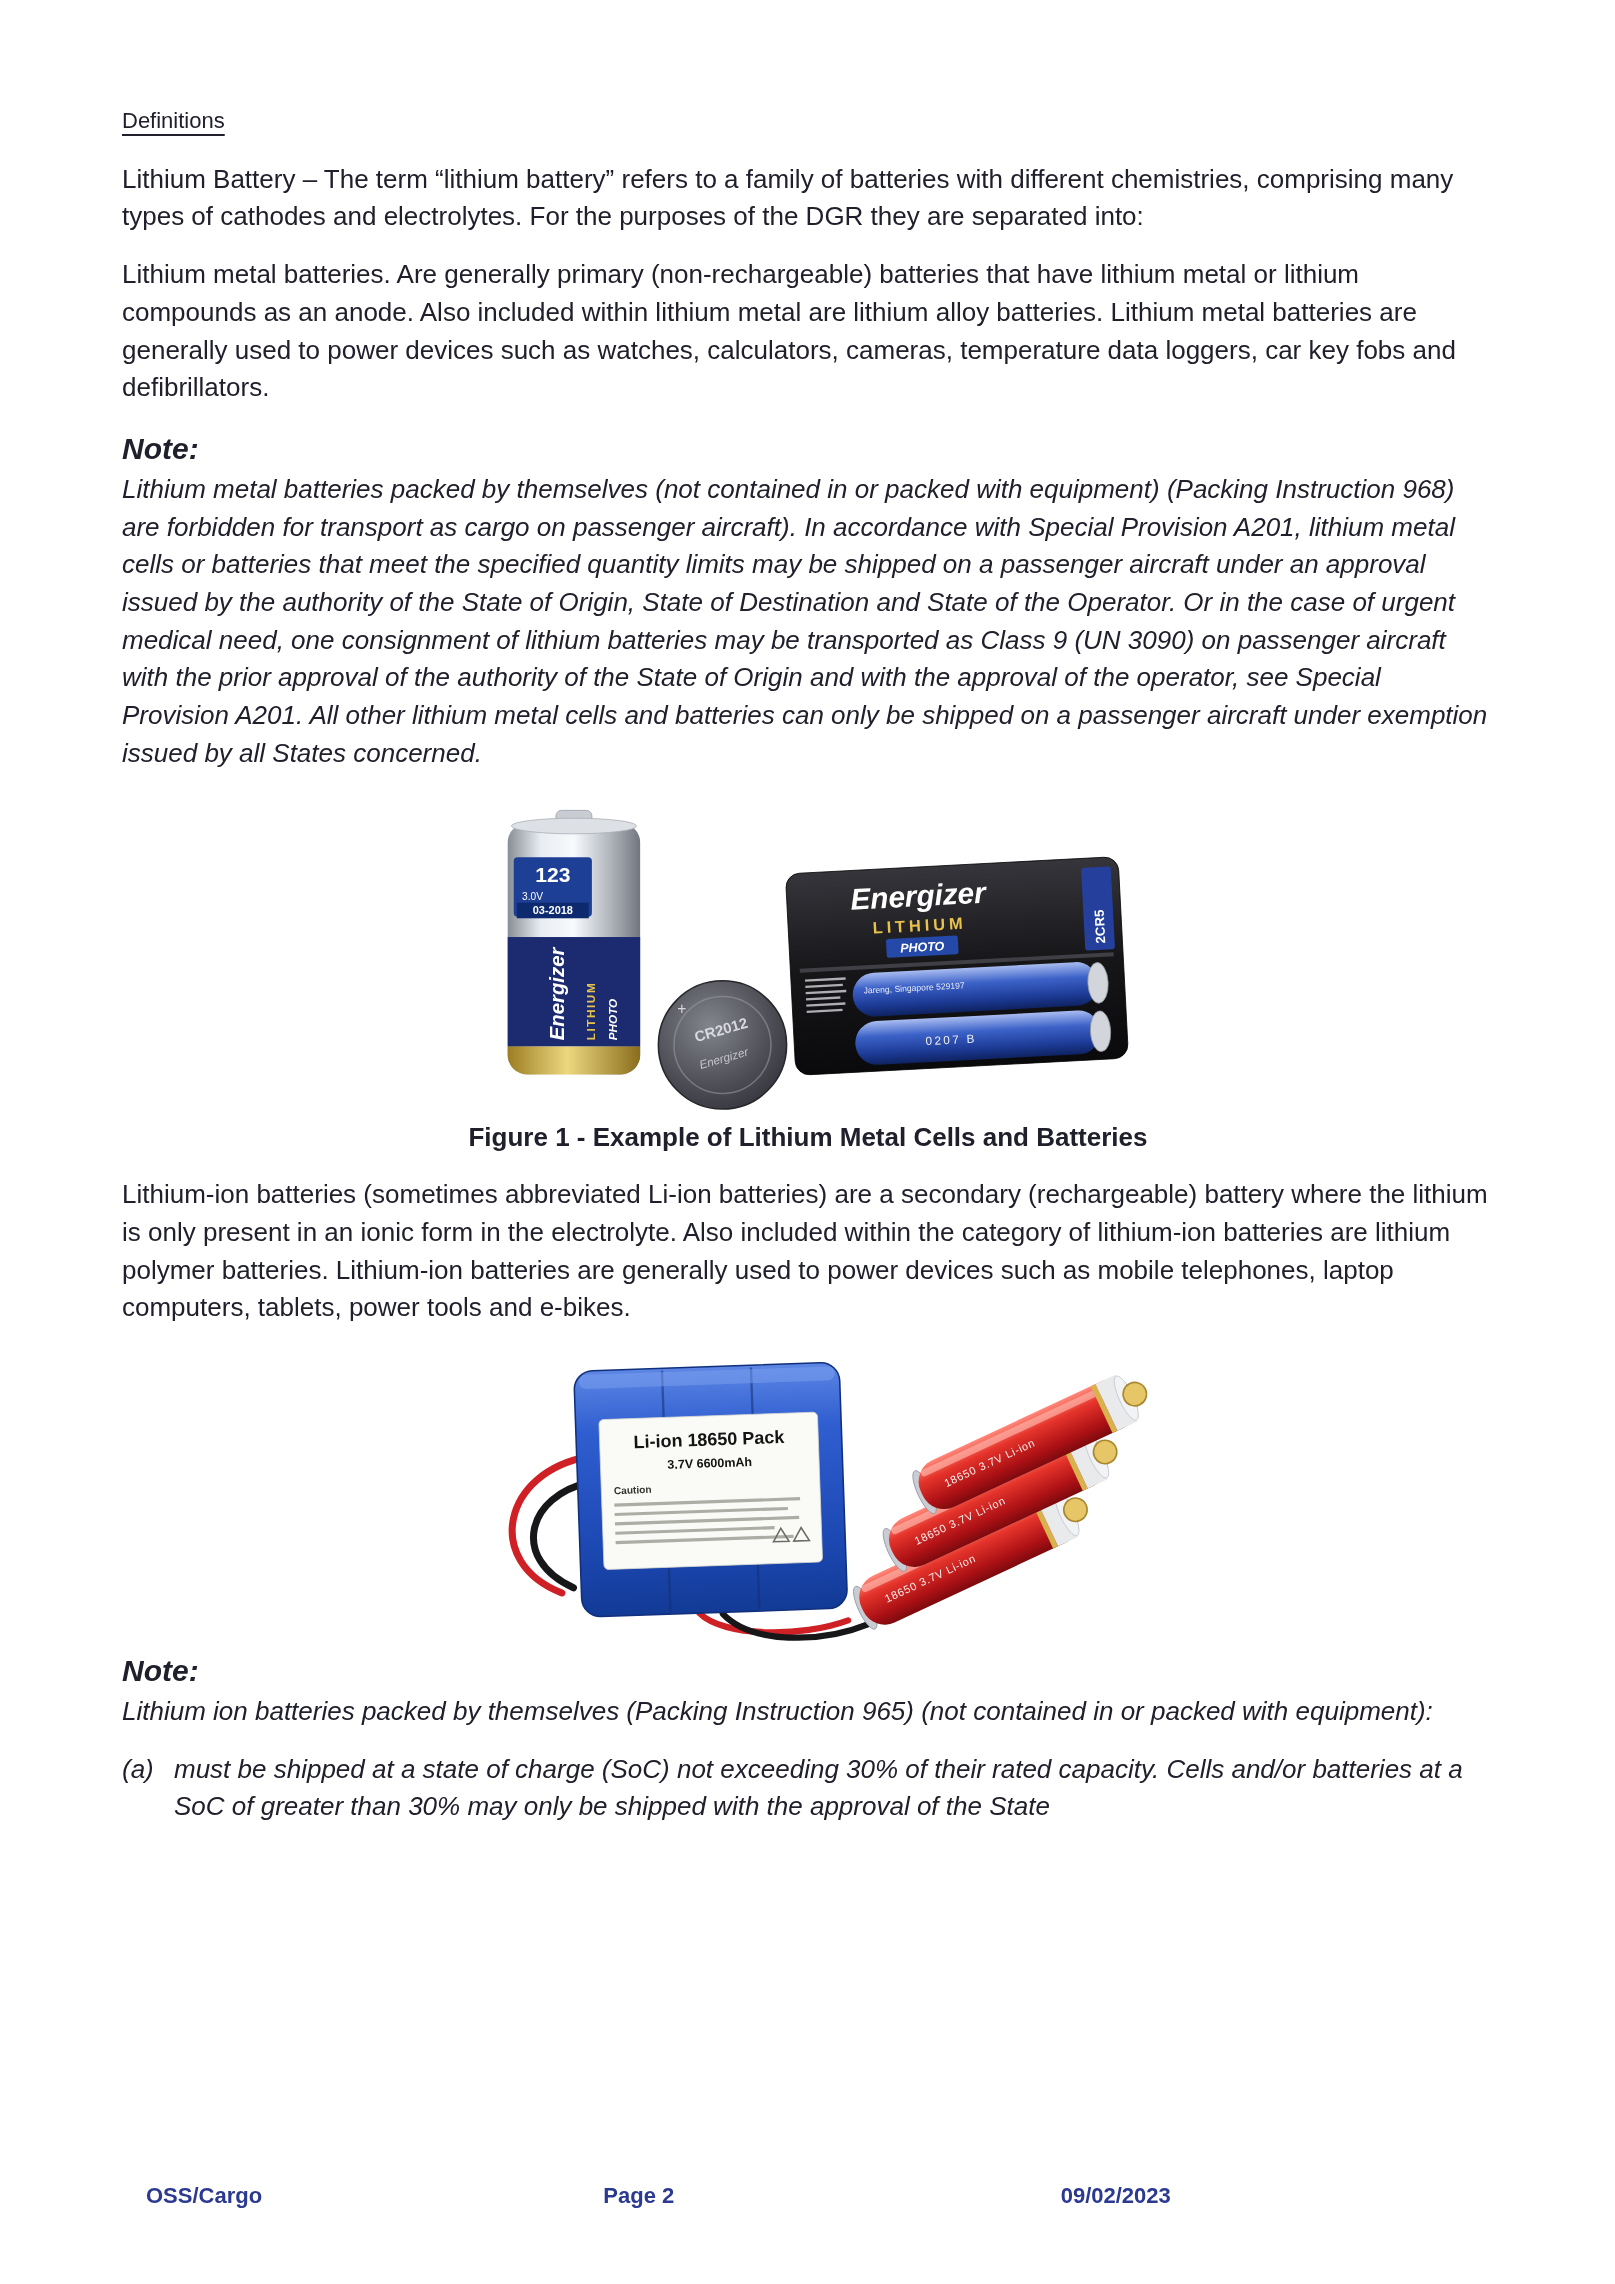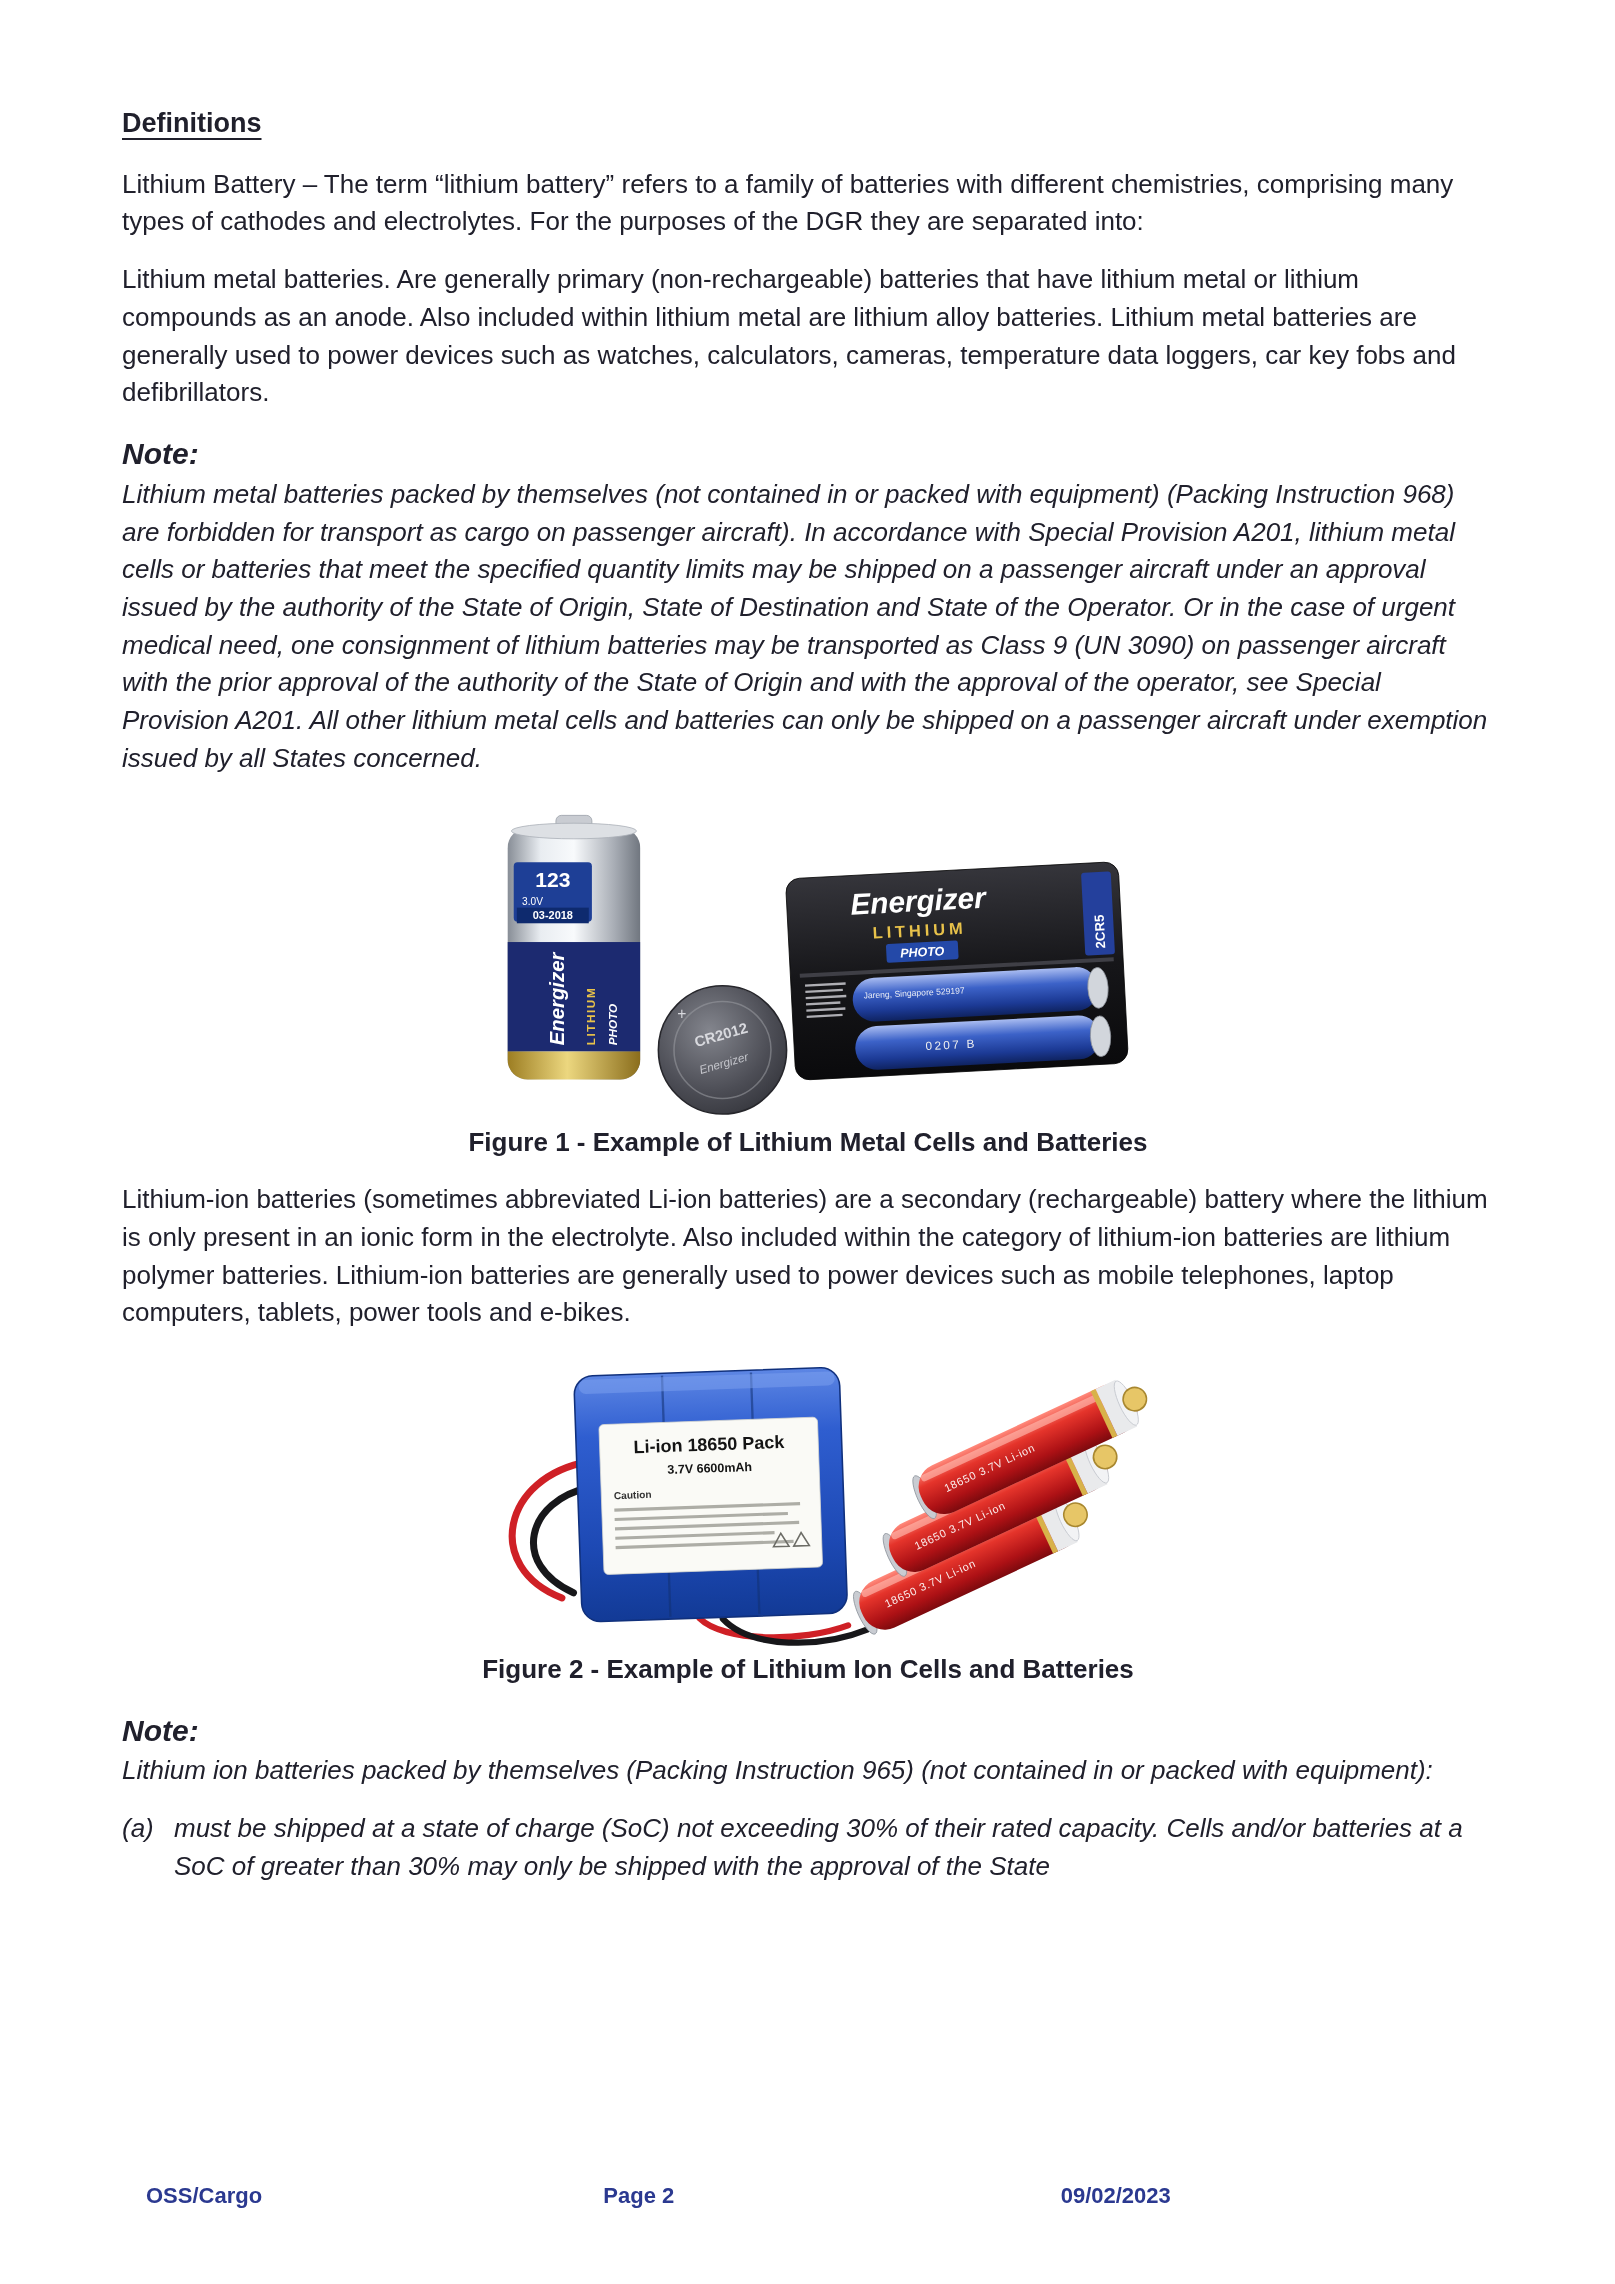--- a/index.html
+++ b/index.html
@@ -11,21 +11,21 @@
     color:#20202c;
     position:relative;
     overflow:hidden;
   }
   .page { padding:108px 122px 0 122px; }
   .doc-header {
     color:#2b3990; font-weight:bold; font-size:21px;
     margin-bottom:31px; letter-spacing:0.2px;
   }
   h1.definitions {
-    font-size:27px; font-weight:bold;
+    font-size:22px; font-weight:normal;
     text-decoration:underline; text-underline-offset:5.5px;
     margin-bottom:26.6px;
   }
   p.body { font-size:26px; line-height:1.45; margin-bottom:20.3px; }
   .lead { font-weight:normal; }
   .note-label { font-style:italic; font-weight:bold; font-size:30px; line-height:1.45; }
   .note-text { font-style:italic; font-size:26px; line-height:1.45; margin-bottom:32px; }
   .figure { display:flex; justify-content:center; margin:6.3px 0 4.7px 0; }
   .caption { text-align:center; font-weight:bold; font-size:26px; margin-bottom:23.4px; }
   .list-item { display:flex; font-style:italic; font-size:26px; line-height:1.45; margin-top:20.3px; }
@@ -222,21 +222,20 @@
           <rect x="104" y="-33" width="7" height="66" fill="#d8b24a"></rect>
           <rect x="111" y="-33" width="28" height="66" fill="#e9eaec"></rect>
           <ellipse cx="139" cy="0" rx="9" ry="31" fill="#f2f3f5" stroke="#c2c6cc"></ellipse>
           <circle cx="151" cy="0" r="15" fill="#e7c667" stroke="#a8872f" stroke-width="2"></circle>
           <text x="-118" y="6" font-size="14" fill="#ffffff" opacity="0.92" letter-spacing="1">18650 3.7V Li-ion</text>
         </g>
       </g>
     </svg>
   </div>
 
-  <div class="caption">Figure 2 - Example of Lithium Ion Cells and Batteries</div>
 
   <div class="note-label">Note:</div>
   <p class="note-text" style="margin-bottom:0;">Lithium ion batteries packed by themselves (Packing Instruction 965) (not contained in or packed with equipment):</p>
 
   <div class="list-item">
     <span class="list-marker">(a)</span>
     <span>must be shipped at a state of charge (SoC) not exceeding 30% of their rated capacity. Cells and/or batteries at a SoC of greater than 30% may only be shipped with the approval of the State</span>
   </div>
 
 </div>

